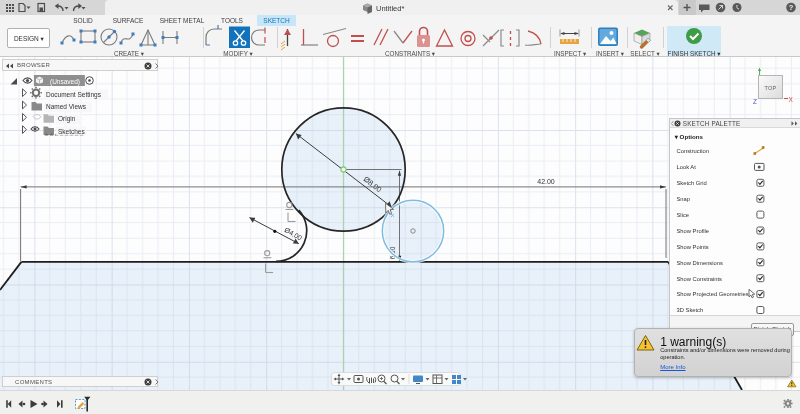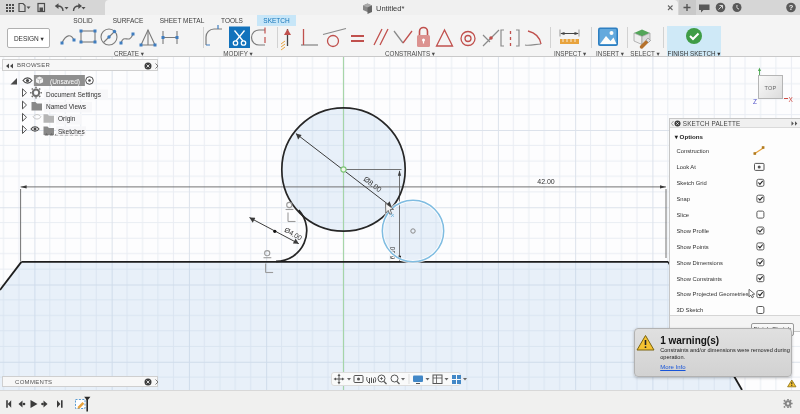--- a/index.html
+++ b/index.html
@@ -357,21 +357,21 @@
 <div style="position:absolute;right:6px;top:7px;width:43px;height:13px;background:#f8f8f8;border:1px solid #9a9a9a;border-radius:2px;font-size:6.3px;color:#444;text-align:center;line-height:12px">Finish Sketch</div>
 </div>
 </div>
 
 <div style="position:absolute;left:634.2px;top:271.2px;width:158.1px;height:48.6px;background:linear-gradient(#e0e0e0,#d2d2d2);border:1px solid #b2b2b2;border-radius:4px;box-shadow:0 1px 3px rgba(0,0,0,0.25)">
 <svg width="158" height="49" style="left:0;top:0">
 <path d="M10.5 6.5L19 21H2z" fill="#f5c231" stroke="#7a6410" stroke-width="1"></path>
 <path d="M10.5 11v5" stroke="#222" stroke-width="1.6"></path>
           <circle cx="10.5" cy="18.2" r="0.9" fill="#222"></circle>
 </svg>
-<div style="position:absolute;left:25px;top:6px;font-size:10px;font-weight:bold;color:#111">1 warning(s)</div>
+<div style="position:absolute;left:25px;top:6px;font-size:12px;font-weight:normal;color:#111">1 warning(s)</div>
 <div style="position:absolute;left:25px;top:18px;width:131px;font-size:5.6px;color:#222;line-height:1.2">Constraints and/or dimensions were removed during operation.</div>
 <div style="position:absolute;left:25px;top:35px;font-size:6px;color:#1754d8;text-decoration:underline">More Info</div>
 </div>
 
 <svg width="12" height="10" style="left:786.5px;top:321.5px">
 <path d="M4.8 1L9 7.8H0.6z" fill="#f5c231" stroke="#8a7012" stroke-width="0.8"></path>
 <path d="M4.8 3.2v2.2" stroke="#222" stroke-width="1"></path>
         <circle cx="4.8" cy="6.5" r="0.6" fill="#222"></circle>
 </svg>
 

